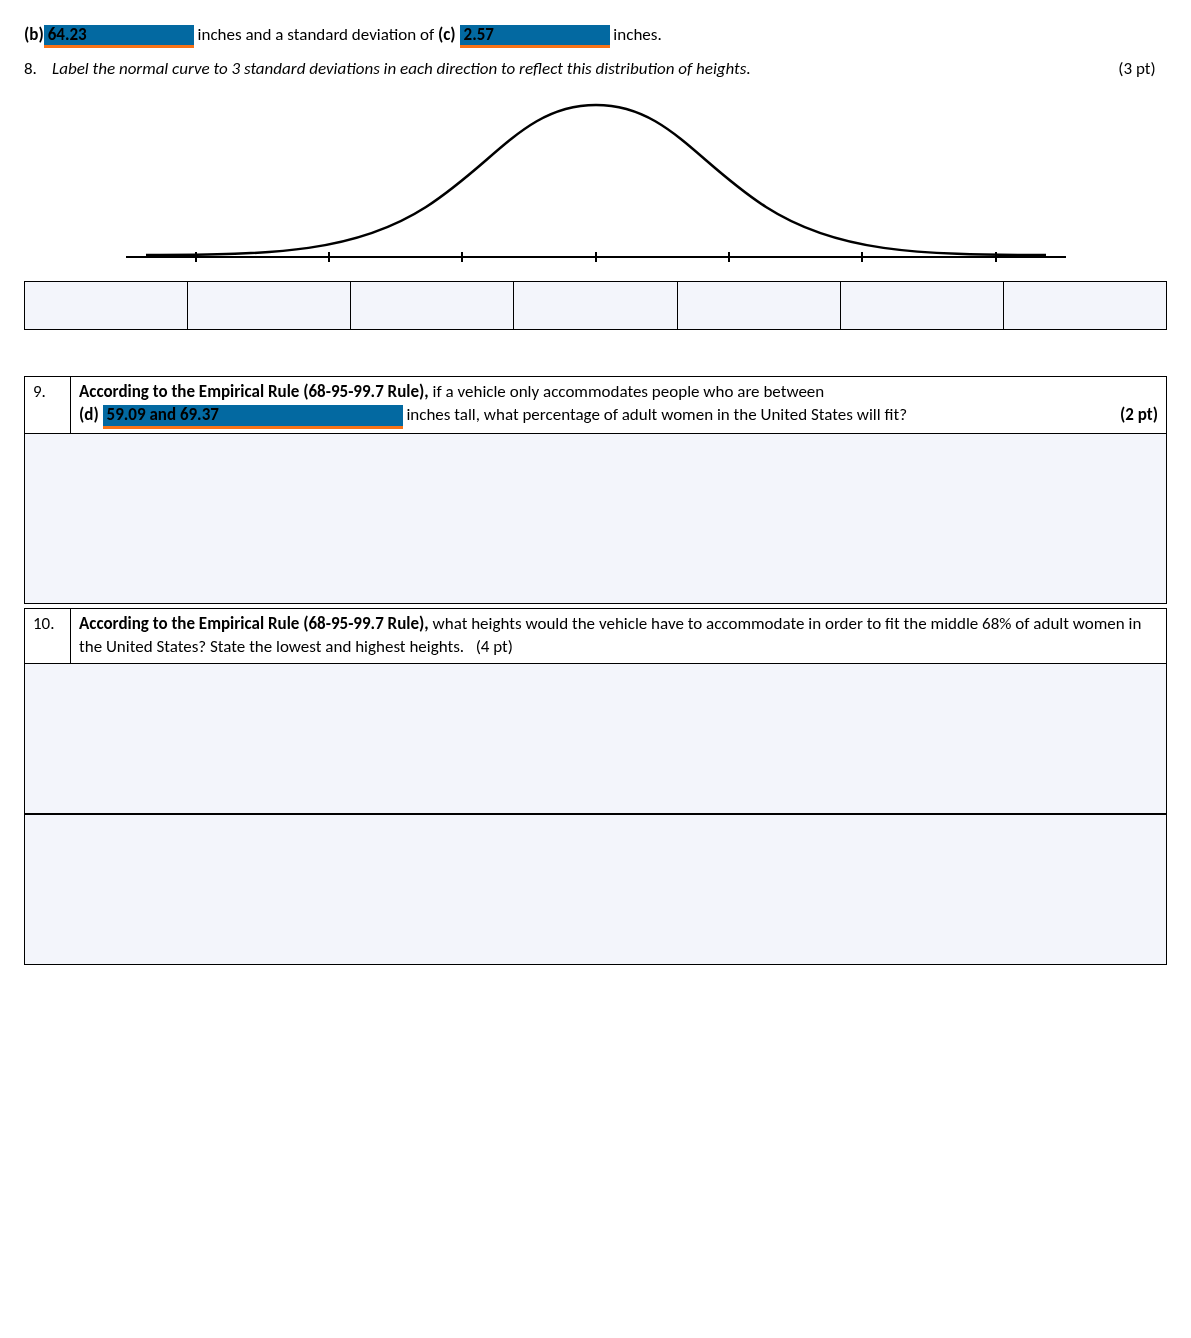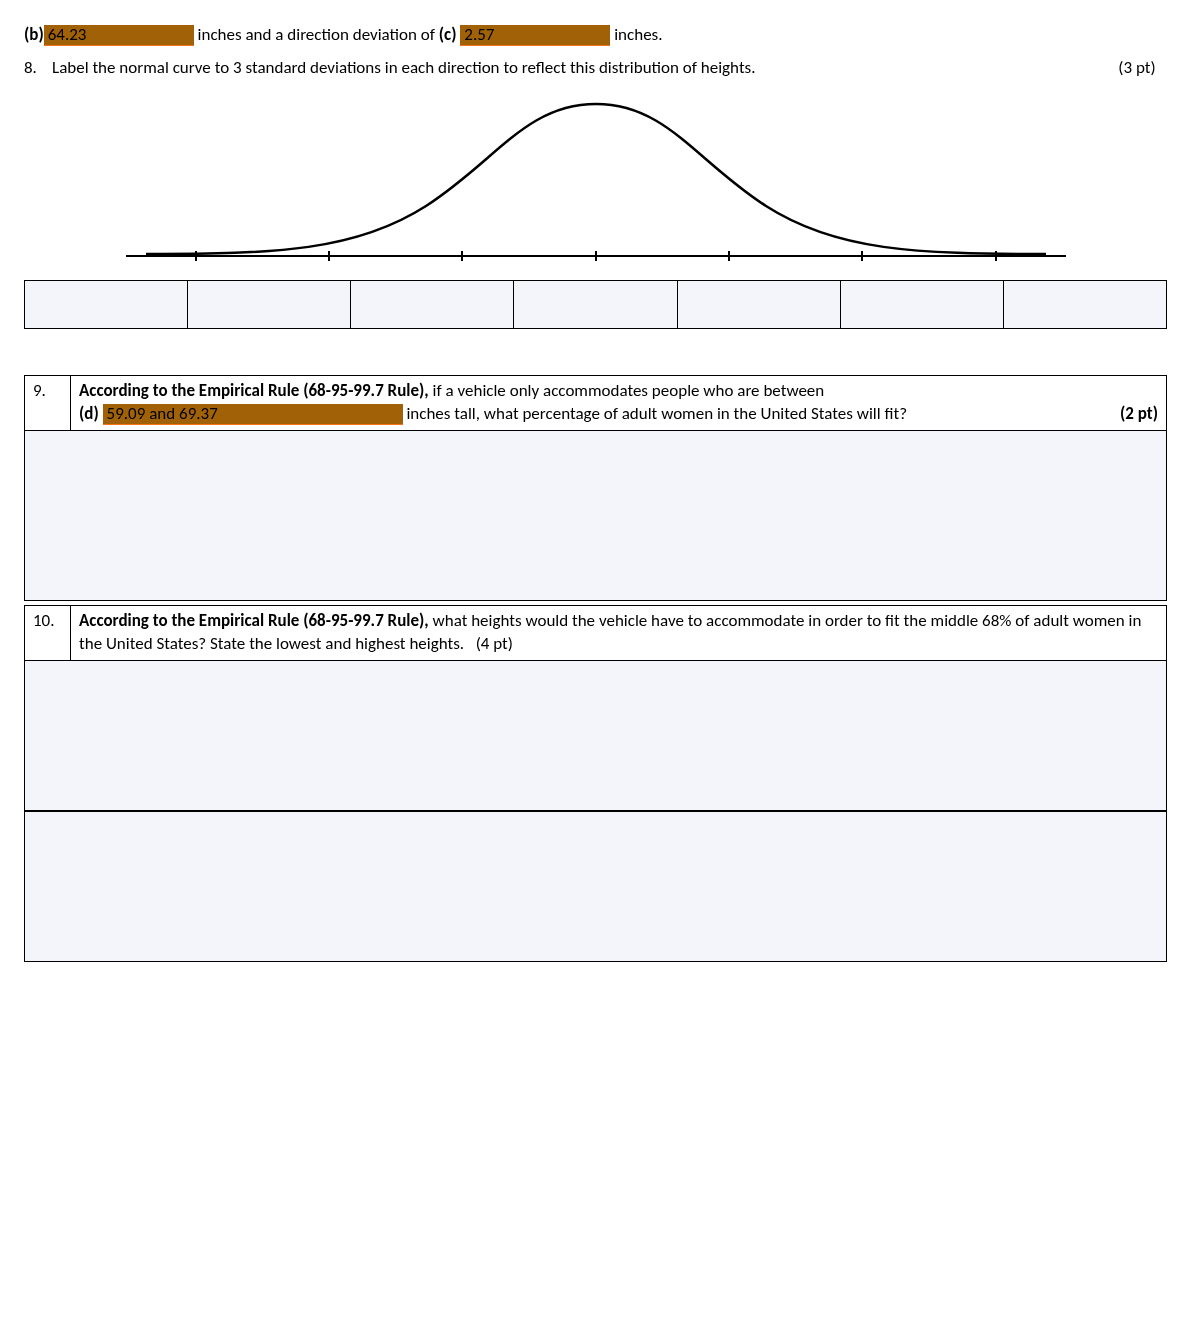--- a/index.html
+++ b/index.html
@@ -9,38 +9,39 @@
     color: #000;
     margin: 0;
     padding: 24px 24px 40px 24px;
     background: #fff;
     width: 1191px;
   }
   .intro p { margin: 0 0 10px 0; line-height: 1.35; }
   .justify { text-align: justify; text-align-last: justify; }
   .justify-left { text-align: justify; }
   .hl {
-    background: #a16207;
+    background: #0369a1;
     display: inline-block;
-    border-bottom: 1px solid #f97316;
+    border-bottom: 3px solid #f97316;
     min-width: 150px;
     padding: 0 4px;
     line-height: 1.2;
+    font-weight: bold;
   }
   .hl-wide { min-width: 300px; }
   .hl-med { min-width: 130px; }
   .boldlabel { font-weight: bold; }
   .q8-row {
     display: flex;
     justify-content: space-between;
     align-items: baseline;
     margin: 6px 0 4px 0;
   }
   .q8-row .num { width: 28px; }
-  .q8-row .txt { flex: 1; }
+  .q8-row .txt { flex: 1; font-style: italic; }
   .q8-row .pts { width: 60px; text-align: center; white-space: nowrap; }
 
   .curve-wrap { margin: 8px 0 10px 0; }
   .curve-svg { display: block; margin: 0 auto; }
 
   .label-table {
     width: 100%;
     border-collapse: collapse;
     table-layout: fixed;
     margin-top: 4px;
@@ -76,21 +77,21 @@
   }
   .qtable td.answer-tall { height: 170px; }
   .prompt .pts { float: right; white-space: nowrap; font-weight: bold; }
   .prompt b { font-weight: bold; }
 </style>
 </head>
 <body>
 
 <div class="intro">
   <p>
-    <span class="boldlabel">(b)</span><span class="hl">64.23</span><span> inches and a direction deviation of </span><span class="boldlabel">(c)</span> <span class="hl">2.57</span><span> inches.</span>
+    <span class="boldlabel">(b)</span><span class="hl">64.23</span><span> inches and a standard deviation of </span><span class="boldlabel">(c)</span> <span class="hl">2.57</span><span> inches.</span>
   </p>
 </div>
 
 <div class="q8-row">
   <div class="num">8.</div>
   <div class="txt">Label the normal curve to 3 standard deviations in each direction to reflect this distribution of heights.</div>
   <div class="pts">(3 pt)</div>
 </div>
 
 <div class="curve-wrap">

